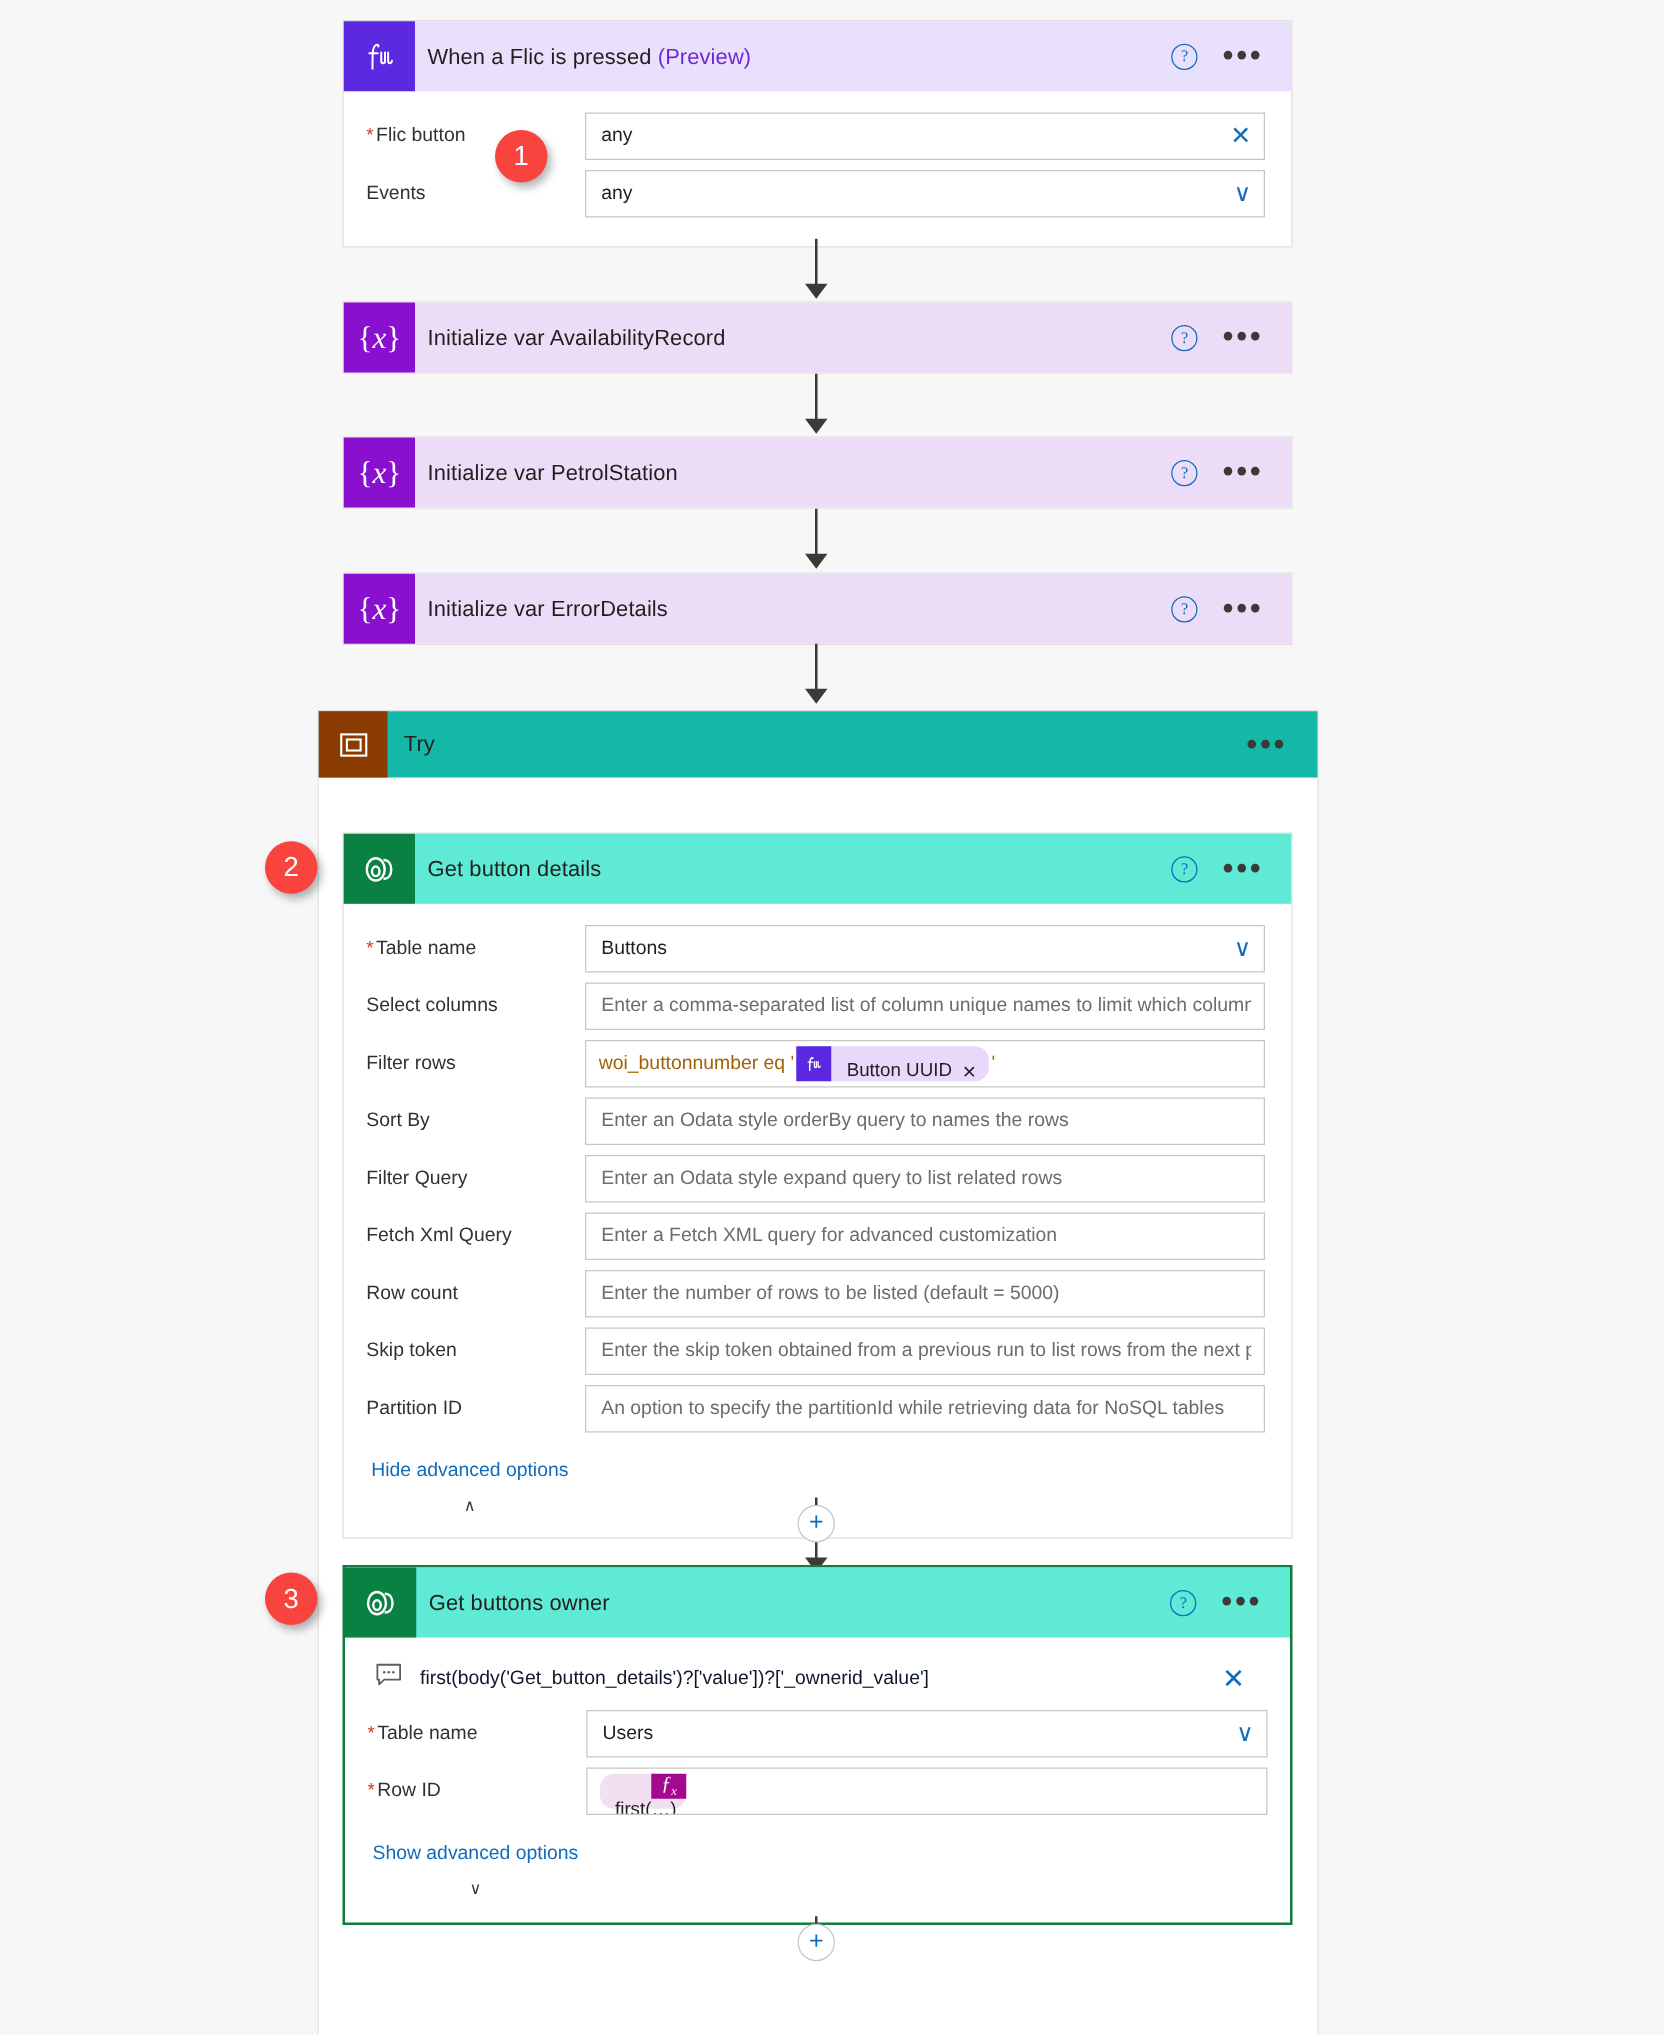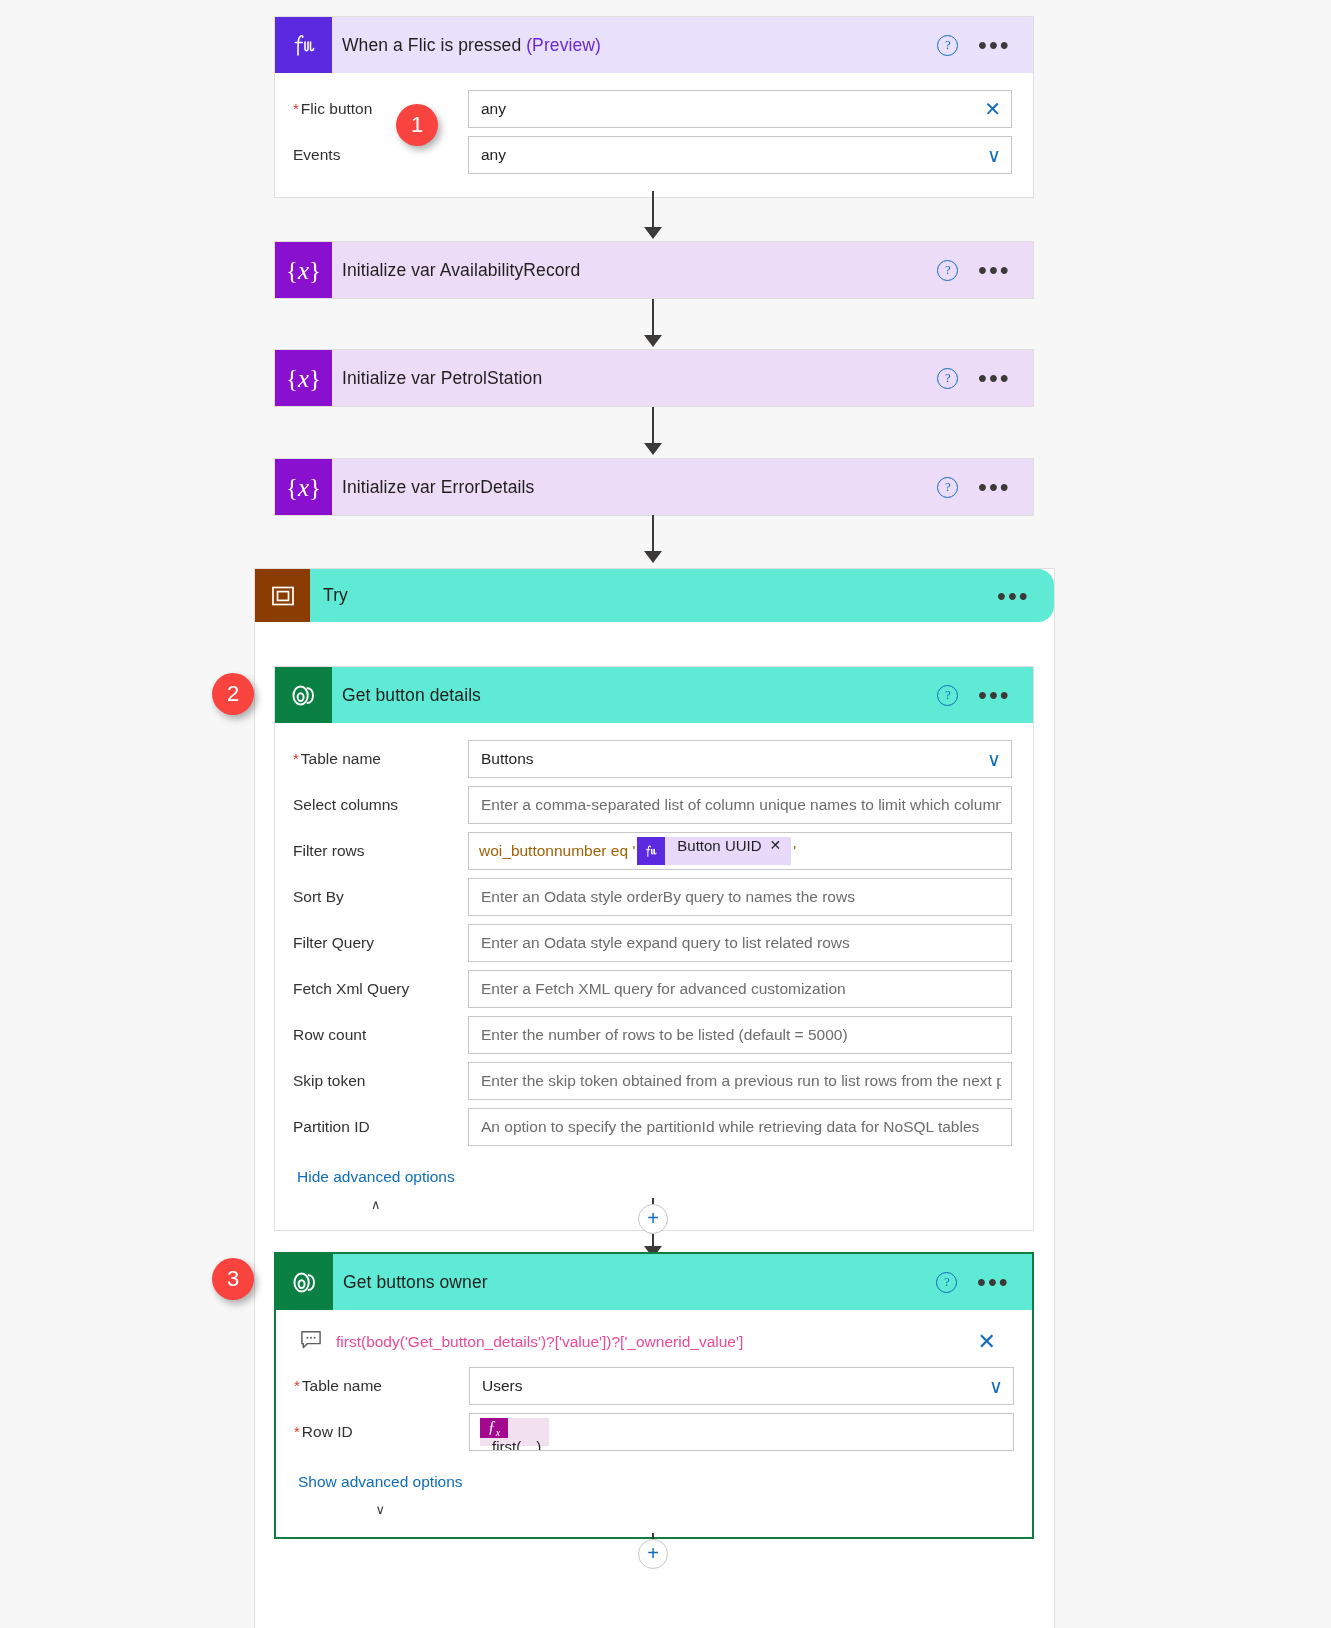--- a/index.html
+++ b/index.html
@@ -72,21 +72,21 @@
     line-height: 10px;
     cursor: pointer;
     font-weight: bold;
   }
 
   
   .tint-flic  { background: #e9e1fb; }
   .icon-flic  { background: #5b2ae0; }
   .tint-var   { background: #eddcf8; }
   .icon-var   { background: #8a10cf; }
-  .tint-scope { background: #5eead4; border-radius: 16px; }
+  .tint-scope { background: #14b8a6; }
   .icon-scope { background: #8a3c02; }
   .tint-dv    { background: #5eead4; }
   .icon-dv    { background: #0b8043; }
 
   
   .card-body { padding: 14px 21px 18px 18px; }
   .row {
     display: flex;
     align-items: center;
     min-height: 44px;
@@ -130,25 +130,26 @@
     line-height: 1;
     margin-left: 8px;
     flex: 0 0 auto;
     cursor: pointer;
     font-weight: 300;
   }
 
   
   .tok {
     display: inline-flex;
-    align-items: flex-start;
+    align-items: flex-end;
     height: 28px;
     background: #e8d9fb;
     margin: 0 2px;
     flex: 0 0 auto;
+    border-radius: 11px;
   }
   .tok-ic {
     width: 28px; height: 28px;
     display: flex; align-items: center; justify-content: center;
     color: #fff;
   }
   .tok-ic.flic { background: #5b2ae0; }
   .tok-ic.fx   { background: #a4088f; }
   .tok.fx-chip { background: #f2dff0; flex-direction: column; }
   .tok-txt {
@@ -181,21 +182,21 @@
   
   .comment {
     display: flex;
     align-items: center;
     padding: 6px 18px 10px 6px;
     gap: 14px;
   }
   .comment .txt {
     flex: 1;
     font-size: 15.5px;
-    color: #ec4899;
+    color: #0f172a;
     white-space: nowrap;
     overflow: hidden;
   }
 
   
   .conn {
     position: absolute;
     width: 2px;
     background: #3b3a39;
   }

